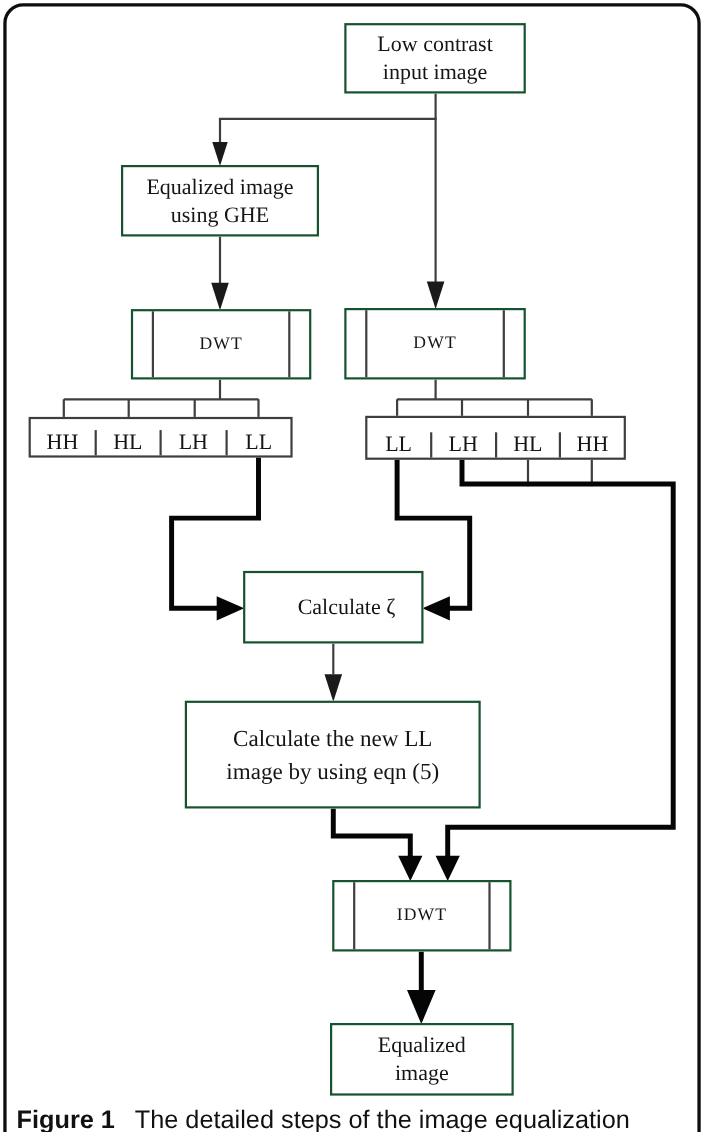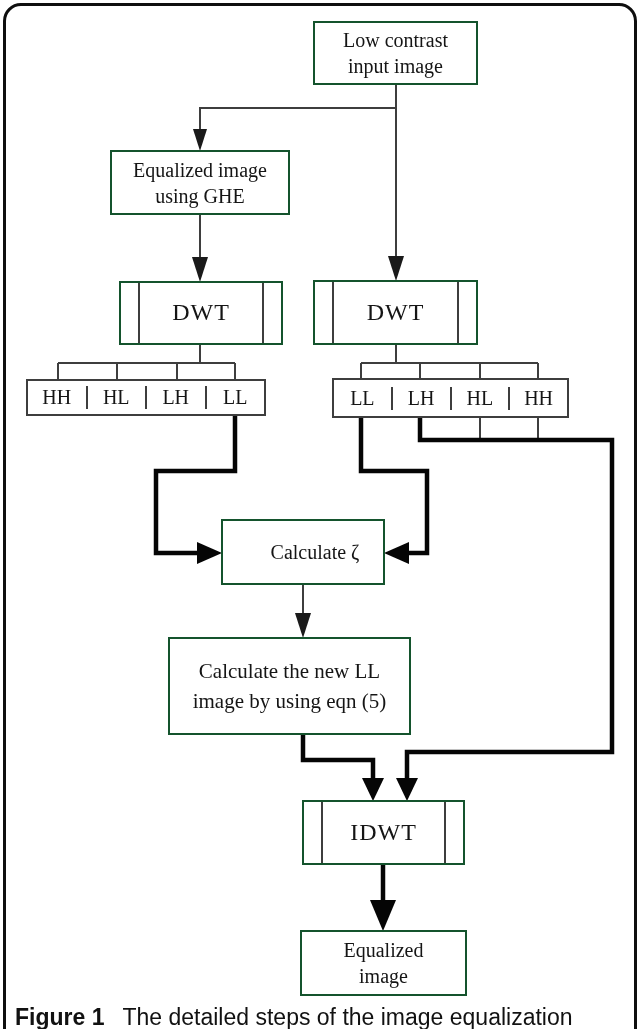--- a/index.html
+++ b/index.html
@@ -16,24 +16,24 @@
     position:absolute;background:#ffffff;border:2px solid #14532d;
     box-sizing:border-box;display:flex;flex-direction:column;
     align-items:center;justify-content:center;text-align:center;
     font-size:20px;line-height:1.3;color:#151515;
   }
   .pp::before,.pp::after{
     content:"";position:absolute;top:0;bottom:0;width:2px;background:#3e3e3e;
   }
   .pp::before{left:17px;}
   .pp::after{right:17px;}
-  .pp .lbl{letter-spacing:1px;font-size:24px;}
+  .pp .lbl{letter-spacing:1px;font-size:16px;}
   .subrow{
     position:absolute;background:#fff;border:2px solid #3e3e3e;
-    box-sizing:border-box;display:flex;flex-direction:row;align-items:center;
+    box-sizing:border-box;display:flex;flex-direction:row;align-items:flex-end;
   }
   .subcell{
     flex:1 1 0;display:flex;align-items:center;justify-content:center;
     border-right:2px solid #3e3e3e;font-size:20px;color:#151515;
   }
   .subcell:last-child{border-right:none;}
   .calc-big{font-size:21px;line-height:1.45;}
   .caption{
     position:absolute;left:15px;top:1004px;white-space:nowrap;
     font-family:"Liberation Sans","DejaVu Sans",sans-serif;
@@ -113,21 +113,21 @@
     <div class="subcell">LL</div>
     <div class="subcell">LH</div>
     <div class="subcell">HL</div>
     <div class="subcell">HH</div>
   </div>
 
   <div class="box" style="left:221px;top:519px;width:164px;height:66px;padding-left:24px;">
     <div>Calculate ζ</div>
   </div>
 
-  <div class="box calc-big" style="left:168px;top:637px;width:243px;height:98px;">
+  <div class="box calc-big" style="left:168px;top:637px;width:269px;height:98px;">
     <div>Calculate the new LL</div>
     <div>image by using eqn (5)</div>
   </div>
 
   <div class="box pp" style="left:302px;top:800px;width:163px;height:65px;">
     <div class="lbl">IDWT</div>
   </div>
 
   <div class="box" style="left:300px;top:930px;width:167px;height:66px;">
     <div>Equalized</div>

